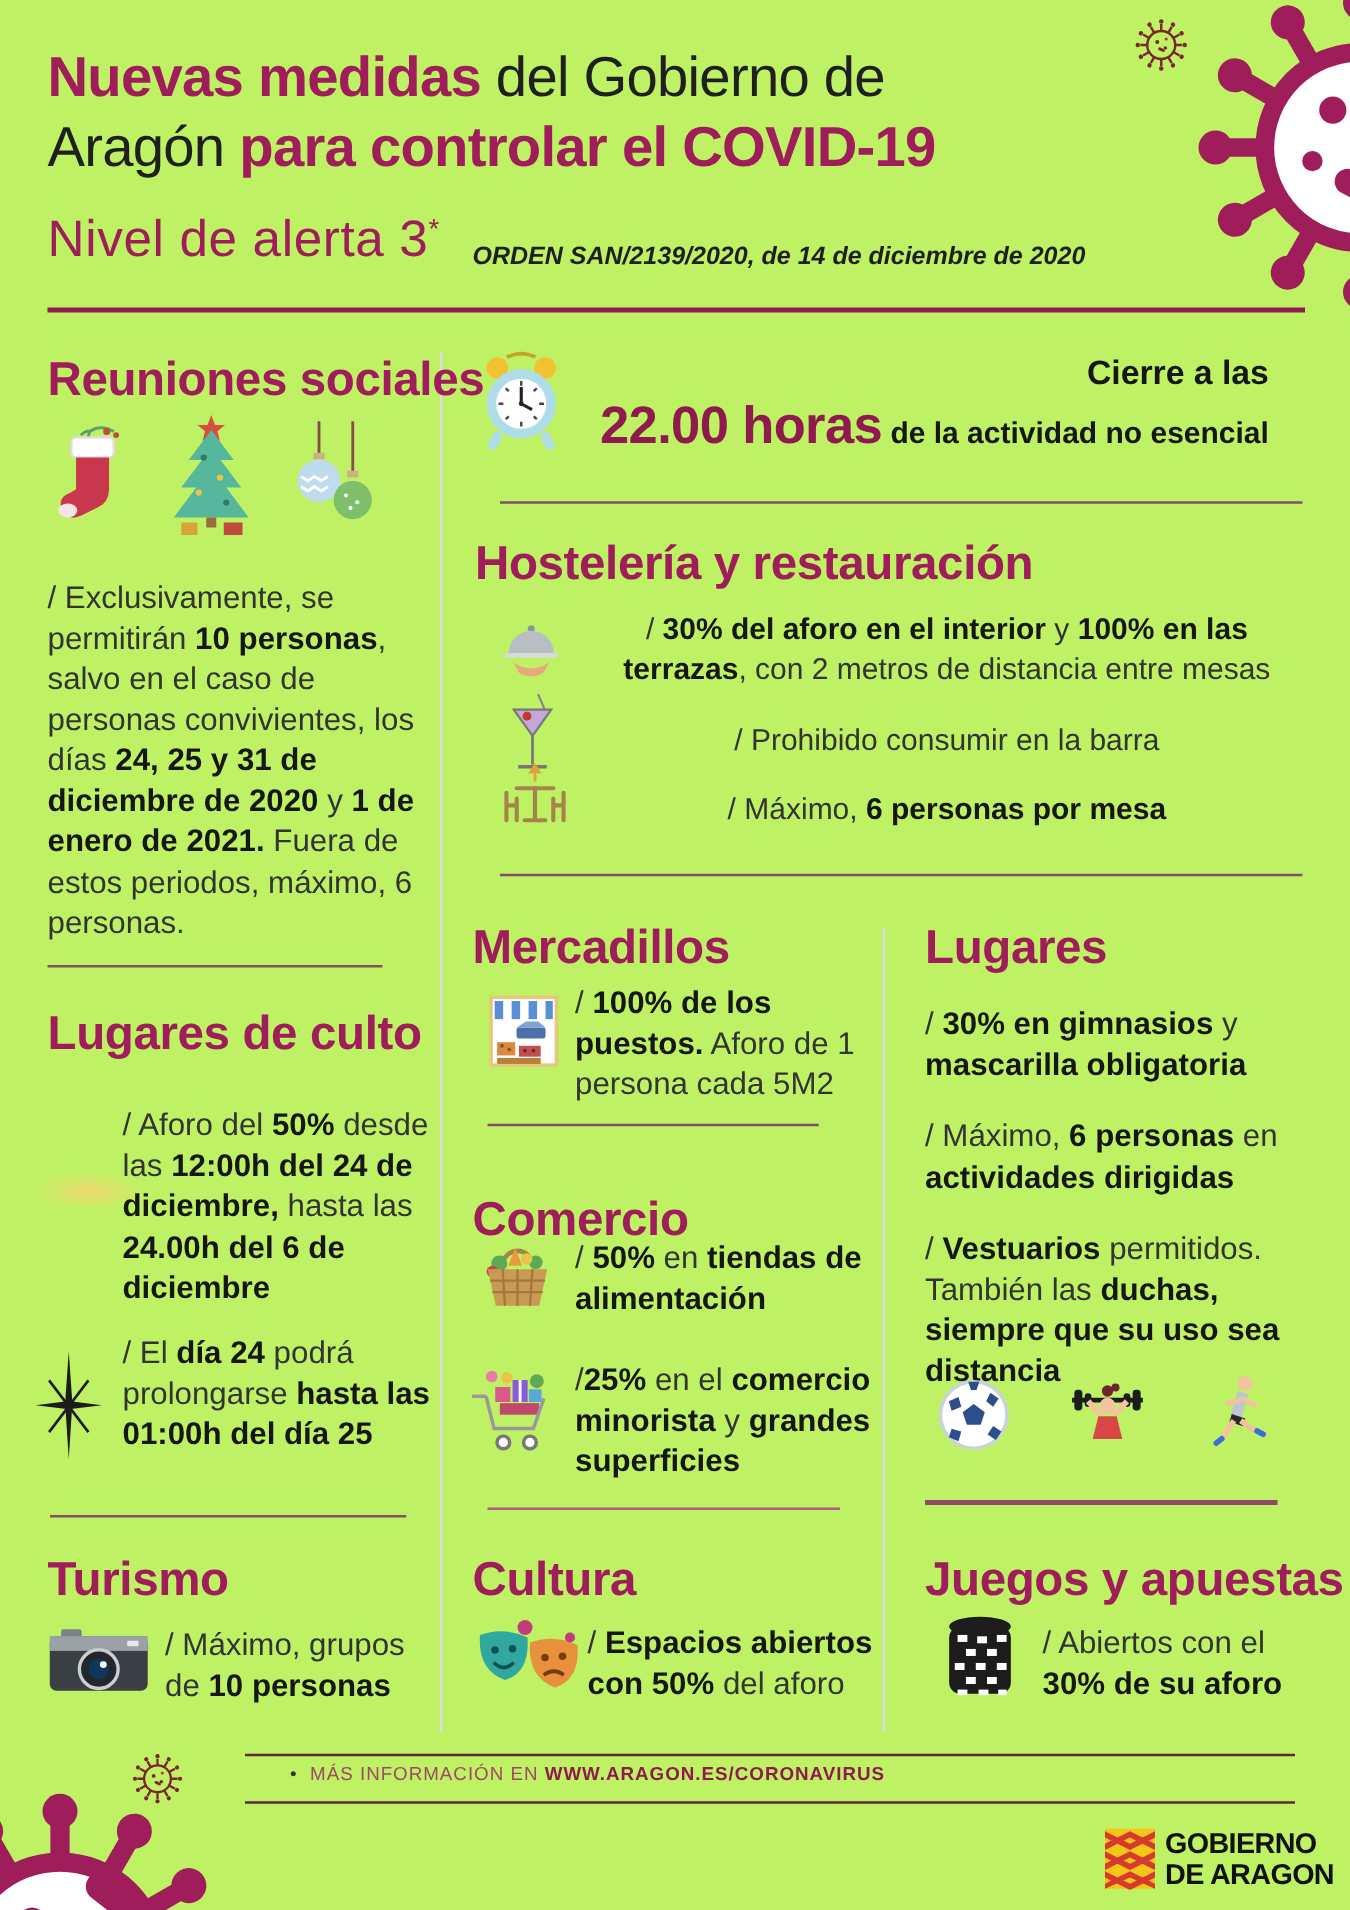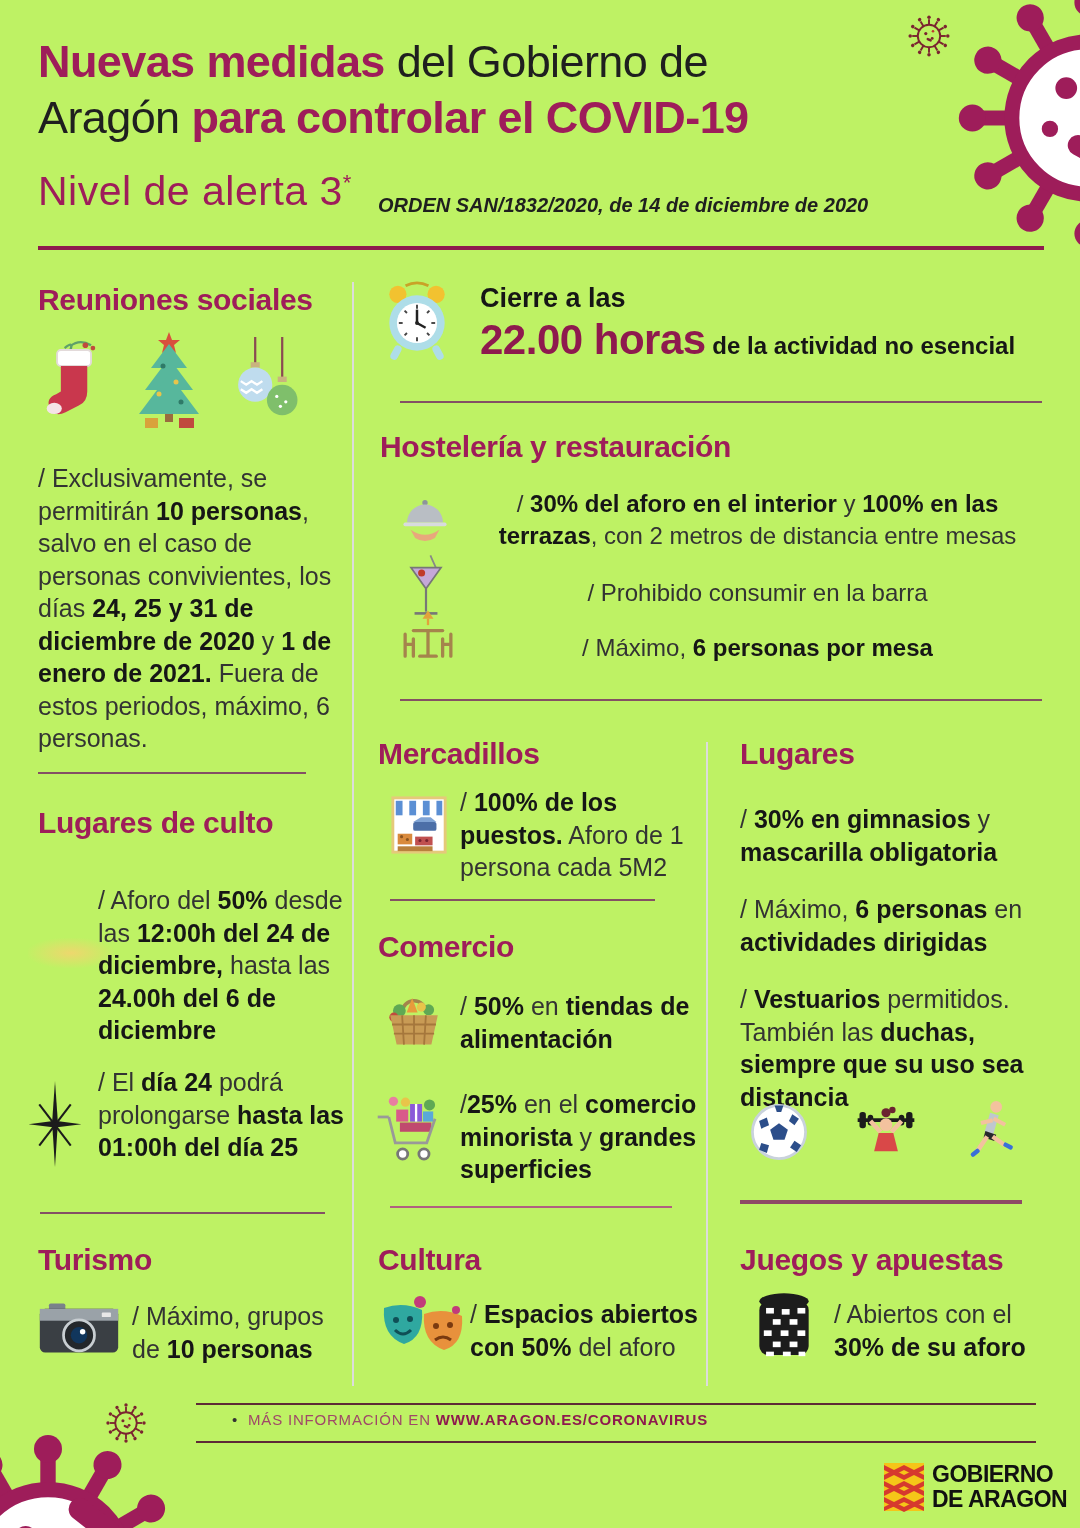--- a/index.html
+++ b/index.html
@@ -22,26 +22,26 @@
   .hline{height:2px;background:#845064;}
   .div-top{left:400px;top:401px;width:642px;}
   .div-host{left:400px;top:699px;width:642px;}
   .div-left1{left:38px;top:772px;width:268px;}
   .div-left2{left:40px;top:1212px;width:285px;}
   .div-merc{left:390px;top:899px;width:265px;}
   .div-com{left:390px;top:1206px;width:282px;background:#b06080;}
   .div-dep{left:740px;top:1200px;width:282px;height:4px;background:#8E4A66;}
   .f-line{left:196px;width:840px;height:2px;background:#5E2A36;}
   
-  .h2{font-size:30px;font-weight:800;color:#9E1D5A;letter-spacing:-0.3px;}
+  .h2{font-size:38px;font-weight:800;color:#9E1D5A;letter-spacing:-0.3px;}
   
   .body-txt{font-size:25px;line-height:1.3;color:#333;}
   .small-txt{font-size:24px;line-height:1.34;color:#333;text-align:center;}
   
-  .closure-intro{font-size:27px;font-weight:700;color:#161616;}
+  .closure-intro{font-size:27px;font-weight:700;color:#161616;text-align:right;}
   .closure-time{font-size:42px;font-weight:800;color:#8E1A4E;letter-spacing:-0.5px;margin-top:31px;}
   .closure-rest{font-size:24px;font-weight:700;color:#161616;}
   
   .f-text{left:232px;top:1411px;font-size:15px;letter-spacing:0.8px;color:#A04868;font-weight:400;}
   .f-url{font-weight:700;color:#8E1A4E;}
   .f-bullet{color:#333;margin-right:10px;}
   .logo{left:884px;top:1462px;display:flex;gap:8px;align-items:flex-start;}
   .logo-text{font-size:23px;font-weight:800;color:#111;line-height:1.08;letter-spacing:-0.5px;}
   .glow{width:86px;height:30px;background:radial-gradient(ellipse at center,rgba(240,214,110,0.95) 0%,rgba(240,214,110,0.25) 55%,rgba(240,214,110,0) 75%);}
   .xmas-row{display:flex;gap:20px;align-items:flex-end;}
@@ -118,21 +118,21 @@
     </svg>
   <svg class="abs" style="left:103px;top:1400px;width:46px;height:46px">
       <use href="#virusSmall"></use>
     </svg>
 
   <div class="abs title">
     <div><span class="t-accent">Nuevas medidas</span><span class="t-plain"> del Gobierno de</span></div>
     <div><span class="t-plain">Aragón </span><span class="t-accent">para controlar el COVID-19</span></div>
   </div>
   <div class="abs alert-label"><span>Nivel de alerta 3</span><sup>*</sup></div>
-  <div class="abs order">ORDEN SAN/1832/2020, de 14 de diciembre de 2020</div>
+  <div class="abs order">ORDEN SAN/2139/2020, de 14 de diciembre de 2020</div>
   <div class="abs header-rule"></div>
 
   <div class="abs vline vd1"></div>
   <div class="abs vline vd2"></div>
 
   <div class="abs h2" style="left:38px;top:283px">Reuniones sociales</div>
   <div class="abs xmas-row" style="left:42px;top:330px">
     <svg width="66" height="96" viewBox="0 0 70 96">
       <path d="M30 10 Q40 2 52 9" stroke="#5FA06A" stroke-width="2.5" fill="none"></path>
       <path d="M24 12 Q34 4 30 14" stroke="#5FA06A" stroke-width="2.5" fill="none"></path>
@@ -276,21 +276,21 @@
     <circle cx="14" cy="45" r="1.6" fill="#8A5420"></circle>
       <circle cx="20" cy="48" r="1.6" fill="#8A5420"></circle>
     <rect x="28" y="45" width="18" height="9" fill="#C05050"></rect>
     <circle cx="33" cy="49" r="1.6" fill="#7A2430"></circle>
       <circle cx="40" cy="49" r="1.6" fill="#7A2430"></circle>
     <rect x="10" y="55" width="36" height="5" fill="#B9803C"></rect>
   </svg>
   <div class="abs body-txt" style="left:460px;top:786px;width:242px">/ <b>100% de los puestos.</b> Aforo de 1 persona cada 5M2</div>
   <div class="abs hline div-merc"></div>
 
-  <div class="abs h2" style="left:378px;top:930px">Comercio</div>
+  <div class="abs h2" style="left:378px;top:955px">Comercio</div>
   <svg class="abs" style="left:382px;top:986px;width:64px;height:66px" viewBox="0 0 70 70">
     <path d="M22 28 a13 13 0 0 1 26 0" stroke="#A5844C" stroke-width="4" fill="none"></path>
     <circle cx="19" cy="26" r="7" fill="#5FA854"></circle>
       <circle cx="51" cy="25" r="6" fill="#5FA854"></circle>
     <polygon points="33,12 39,28 27,28" fill="#E89B3C"></polygon>
     <circle cx="43" cy="22" r="5" fill="#E8C54A"></circle>
       <circle cx="13" cy="33" r="5" fill="#C04A3E"></circle>
     <path d="M9 31 h52 l-7 32 h-38 z" fill="#C89B55"></path>
     <g stroke="#A5773C" stroke-width="2">
       <line x1="11" y1="41" x2="59" y2="41"></line>

